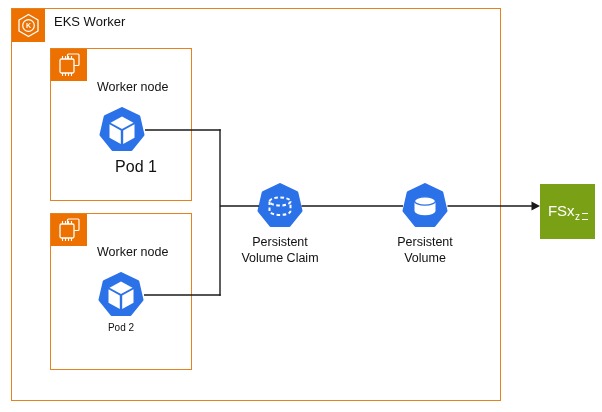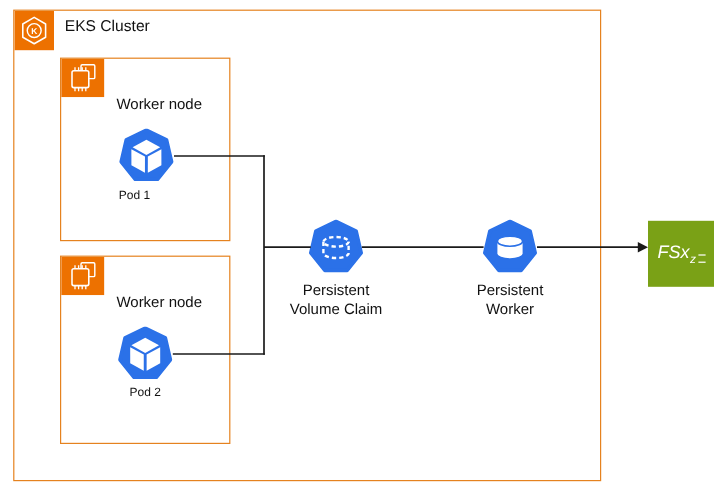--- a/index.html
+++ b/index.html
@@ -17,30 +17,30 @@
   .worker-box {
     width:140px; border:1.2px solid var(--border_orange); background:#fff;
   }
   .wn1 { left:50px; top:48px; height:151px; }
   .wn2 { left:50px; top:213px; height:155px; }
   .worker-icon { width:36px; height:32px; left:0; top:0; }
   .worker-label { left:46px; top:9px; font-size:12.5px; white-space:nowrap;margin-top:22px; }
   .pod-icon, .hepta-icon { width:46px; height:46px; }
   .pod1-icon { left:99px; top:107px; }
   .pod2-icon { left:98px; top:272px; }
-  .pod1-label { left:99px; top:158px; width:46px; font-size:10px; }
+  .pod1-label { left:113px; top:158px; width:46px; text-align:center; font-size:16px; }
   .pod2-label { left:98px; top:322px; width:46px; text-align:center; font-size:10px; }
   .pvc-icon { left:257px; top:183px; }
   .pv-icon  { left:402px; top:183px; }
   .pvc-label { left:220px; top:234px; width:120px; text-align:center; font-size:12.5px; line-height:16px; }
   .pv-label  { left:365px; top:234px; width:120px; text-align:center; font-size:12.5px; line-height:16px; }
   .fsx-box {
     left:540px; top:184px; width:55px; height:55px;
     background:var(--fsx_green); color:#fff;
-    display:flex; align-items:center; justify-content:center;font-style:italic;
+    display:flex; align-items:center; justify-content:center;
   }
   .fsx-inner { font-size:15px; line-height:15px; white-space:nowrap; }
   .fsx-sub { font-size:10px; position:relative; top:4px; left:0.5px; }
   .fsx-bars {
     display:inline-block; width:6px; height:5px; margin-left:1.5px;
     border-top:1.4px solid #fff; border-bottom:1.4px solid #fff;
     position:relative; top:-0.5px;
   }
   svg { display:block; }
   .lines { left:0; top:0; pointer-events:none; }
@@ -52,21 +52,21 @@
 
   <div class="abs cluster-box"></div>
 
   <svg class="abs cluster-icon" viewBox="0 0 33 33">
     <rect x="0" y="0" width="33" height="33" fill="var(--aws_orange)"></rect>
     <polygon points="16.5,5.5 26,11 26,22 16.5,27.5 7,22 7,11" fill="none" stroke="#fff" stroke-width="1.3" stroke-linejoin="round"></polygon>
     <circle cx="16.5" cy="16.5" r="5.8" fill="none" stroke="#fff" stroke-width="1.2"></circle>
     <text x="16.5" y="19" text-anchor="middle" font-size="7" font-weight="bold" fill="#fff">K</text>
   </svg>
 
-  <div class="abs cluster-title">EKS Cluster</div>
+  <div class="abs cluster-title">EKS Worker</div>
 
   <div class="abs worker-box wn1">
     <svg class="abs worker-icon" viewBox="0 0 36 32">
       <rect x="0" y="0" width="36" height="32" fill="var(--aws_orange)"></rect>
       <rect x="16.5" y="5" width="11.5" height="11.5" rx="1" fill="none" stroke="#fff" stroke-width="1.2"></rect>
       <rect x="9" y="10" width="14" height="14" rx="1.5" fill="var(--aws_orange)" stroke="#fff" stroke-width="1.3"></rect>
       <g stroke="#fff" stroke-width="1.1">
         <line x1="11.5" y1="10" x2="11.5" y2="7"></line>
           <line x1="14.5" y1="10" x2="14.5" y2="7"></line>
         <line x1="17.5" y1="10" x2="17.5" y2="7"></line>
@@ -125,21 +125,21 @@
     <div>Volume Claim</div>
   </div>
 
   <svg class="abs hepta-icon pv-icon" viewBox="0 0 46 46">
     <polygon points="23,1.5 39.8,9.6 44,27.8 32.3,42.4 13.7,42.4 2,27.8 6.2,9.6" fill="var(--k8s_blue)" stroke="var(--k8s_blue)" stroke-width="3" stroke-linejoin="round"></polygon>
     <path d="M12.5,18 v10 a10.5,4.2 0 0 0 21,0 V18 Z" fill="#fff"></path>
     <ellipse cx="23" cy="18" rx="10.5" ry="4.2" fill="#fff" stroke="var(--k8s_blue)" stroke-width="1.3"></ellipse>
   </svg>
   <div class="abs pv-label">
     <div>Persistent</div>
-    <div>Worker</div>
+    <div>Volume</div>
   </div>
 
   <div class="abs fsx-box">
     <div class="fsx-inner"><span>FSx</span><span class="fsx-sub"><span>z</span><span class="fsx-bars"></span></span></div>
   </div>
 
   <svg class="abs lines" width="602" height="412" viewBox="0 0 602 412">
     <g stroke="var(--line_black)" stroke-width="1.4" fill="none">
       <line x1="145" y1="130" x2="220.7" y2="130"></line>
       <line x1="144" y1="295" x2="220.7" y2="295"></line>

